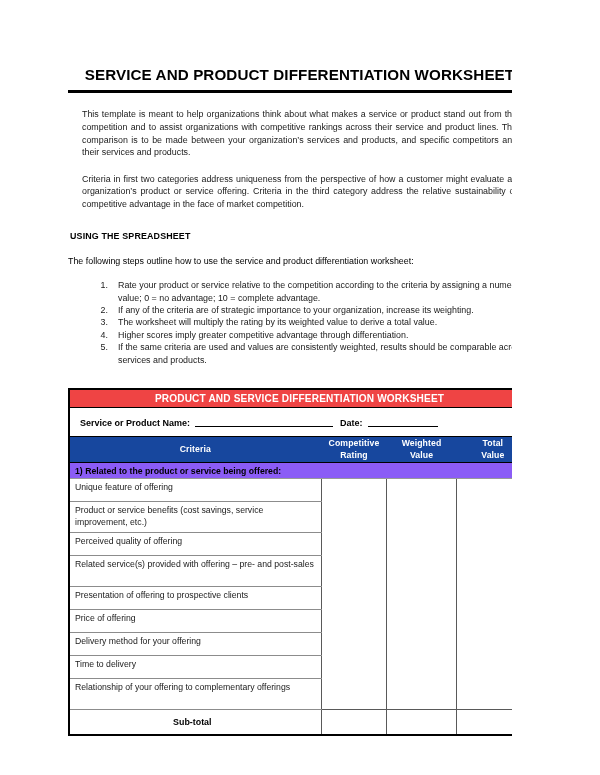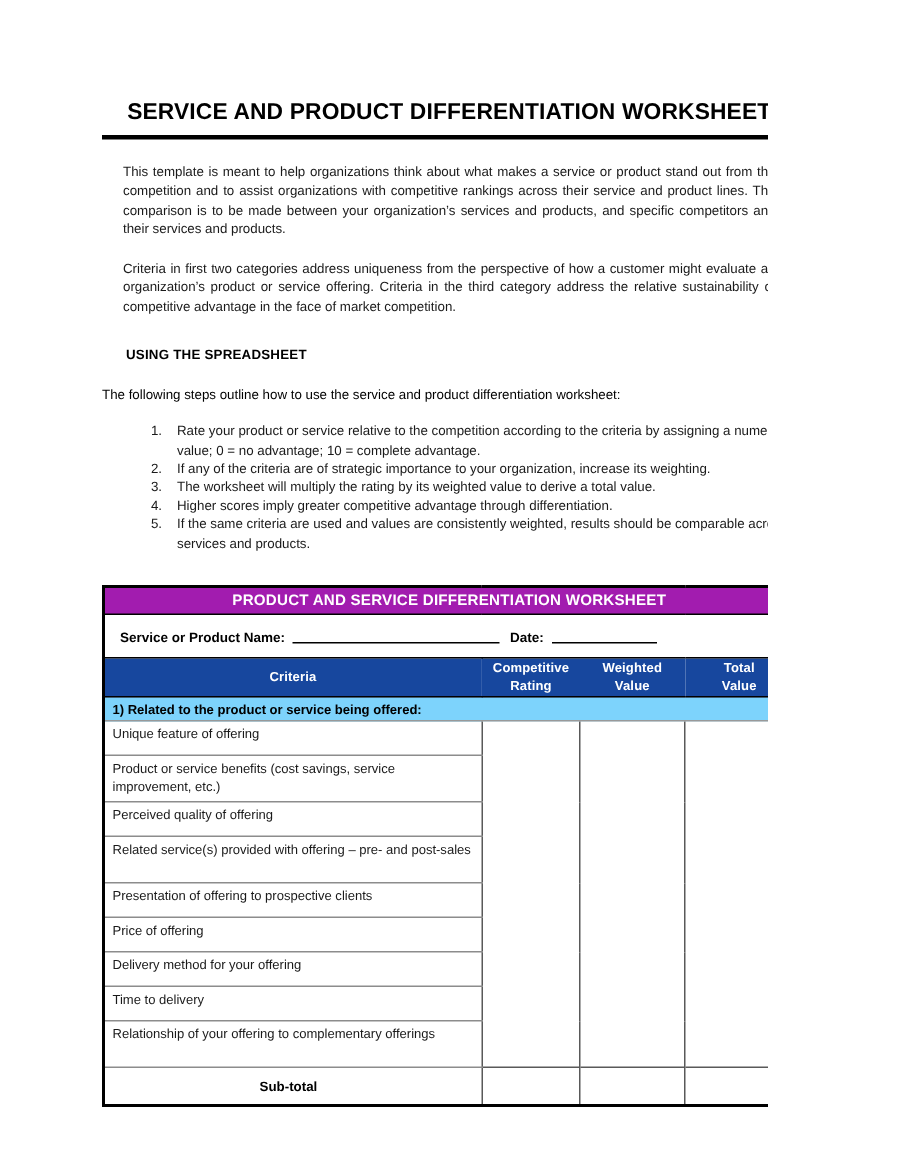--- a/index.html
+++ b/index.html
@@ -51,21 +51,21 @@
     margin: 14px;
     font-size: 8.9px;
     line-height: 12.6px;
     text-align: justify;
     color: #1a1a1a;
   }
   .para.first { margin-top: 15px; }
   .para.second { margin-top: 12.5px; }
 
   .section-head {
-    margin: 16px;
+    margin: 2px;
     margin-top: 20px;
     font-size: 8.9px;
     font-weight: bold;
     letter-spacing: 0.15px;
   }
   .lead-in {
     margin: 0;
     margin-top: 14px;
     font-size: 8.9px;
     line-height: 12.6px;
@@ -102,21 +102,21 @@
     border-collapse: collapse;
     border: 2px solid #000000;
     table-layout: fixed;
   }
   .worksheet td, .worksheet th {
     padding: 0;
     vertical-align: top;
   }
 
   .banner-cell {
-    background: #a21caf;
+    background: #ef4444;
     color: #ffffff;
     font-size: 10.1px;
     font-weight: bold;
     text-align: center;
     letter-spacing: 0.15px;
     height: 17px;
     line-height: 17px;
     border-bottom: 1.5px solid #000000;
   }
 
@@ -151,21 +151,21 @@
     text-align: center;
     vertical-align: middle !important;
     height: 25px;
     line-height: 11.5px;
     border-bottom: 1.2px solid #000000;
     letter-spacing: 0.1px;
   }
   .colhead.criteria-head { border-right: 1px solid #17479E; }
 
   .section-row td {
-    background: #7dd3fc;
+    background: #8b5cf6;
     font-size: 8.7px;
     font-weight: bold;
     height: 15px;
     vertical-align: middle !important;
     padding-left: 5px !important;
     border-bottom: 1px solid #999999;
   }
 
   .crit-cell {
     font-size: 8.7px;

